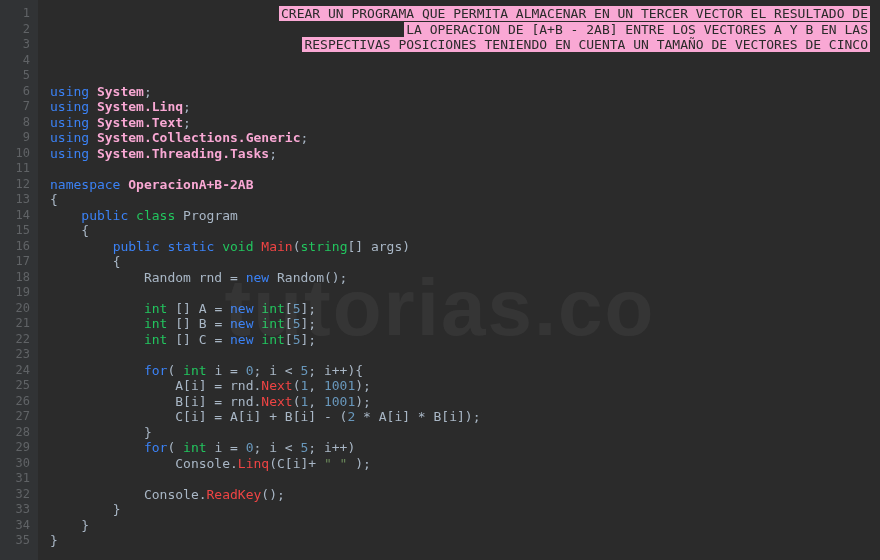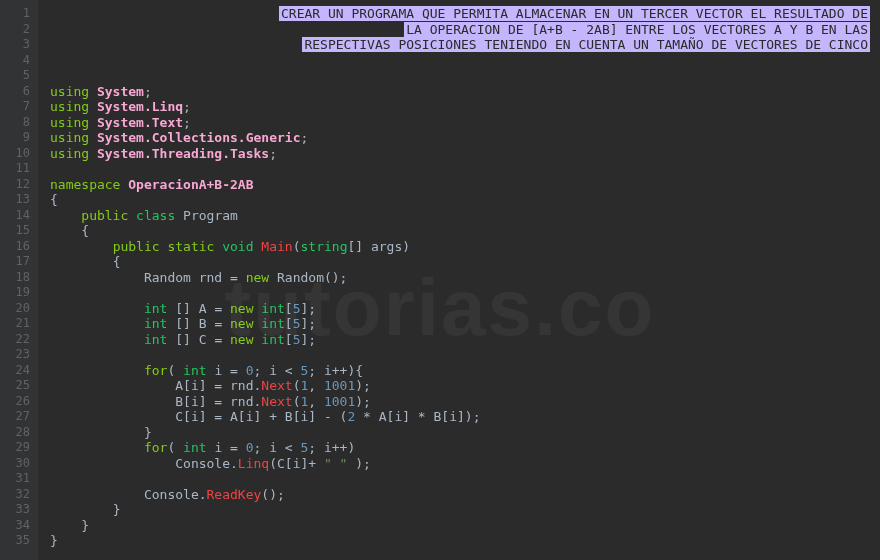--- a/index.html
+++ b/index.html
@@ -32,30 +32,30 @@
       flex: 1;
       padding: 6px 0 6px 12px;
       position: relative;
       line-height: 15.5px;
       color: #a9b7c6;
     }
     .code .line {
       white-space: pre;
       height: 15.5px;
     }
-    .kw { color: #84cc16; }
+    .kw { color: #3b82f6; }
     .kw2 { color: #22c55e; }
     .cls { color: #a9b7c6; margin-top: 24px; }
     .ns { color: #f9a8d4; font-weight: bold; }
     .str { color: #6a8759; }
     .num { color: #6897bb; }
     .fn { color: #ef4444; }
     .txt { color: #a9b7c6; }
     .sel {
-      background: #c4b5fd;
+      background: #f9a8d4;
       color: #2b2b2b;
       padding: 0 2px;
     }
     .comment-block {
       text-align: right;
       padding-right: 10px;
     }
     .watermark {
       position: absolute;
       left: 50%;

